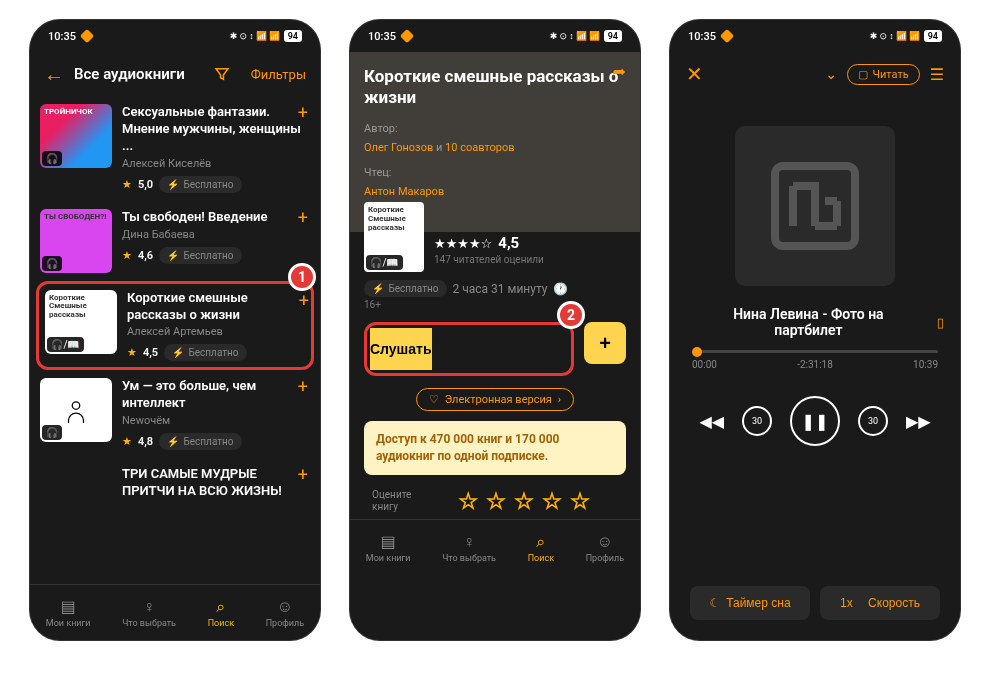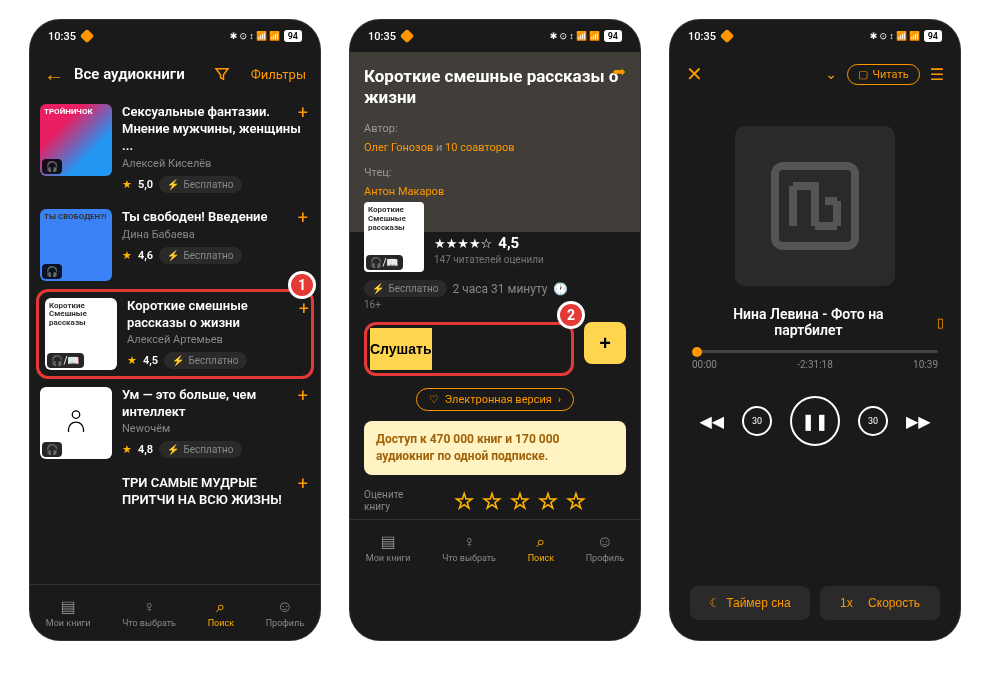--- a/index.html
+++ b/index.html
@@ -14,21 +14,21 @@
   
   .header-row { display: flex; align-items: center; padding: 10px 14px; gap: 10px; }
   .back-arrow { color: #ff9800; font-size: 20px; }
   .header-title { color: #fff; font-size: 15px; font-weight: 600; flex: 1; }
   .filter-btn { display: flex; align-items: center; gap: 20px; }
   .filter-icon { width: 18px; height: 18px; }
   .filter-text { color: #ff9800; font-size: 13px; }
   
   .list-area { flex: 1; overflow: hidden; padding: 0 10px; }
   .book-item { display: flex; gap: 10px; padding: 8px 0; position: relative; }
-  .cover { width: 72px; height: 72px; background: #fff; border-radius: 6px; position: relative; flex-shrink: 0; overflow: hidden; }
+  .cover { width: 72px; height: 64px; background: #fff; border-radius: 6px; position: relative; flex-shrink: 0; overflow: hidden; }
   .cover-badge { position: absolute; bottom: 2px; left: 2px; background: rgba(0,0,0,0.85); color: #fff; border-radius: 4px; padding: 2px 4px; font-size: 10px; display: flex; gap: 2px; }
   .book-info { flex: 1; min-width: 0; }
   .book-title { color: #fff; font-size: 13px; font-weight: 600; line-height: 1.3; }
   .book-author { color: #888; font-size: 11px; margin-top: 2px; }
   .meta-row { display: flex; align-items: center; gap: 6px; margin-top: 6px; }
   .star { color: #ffb300; font-size: 11px; }
   .rating { color: #fff; font-size: 11px; font-weight: 600; }
   .free-tag { background: #2a2a2a; color: #888; font-size: 10px; padding: 3px 8px; border-radius: 10px; display: flex; align-items: center; gap: 4px; }
   .free-bolt { color: #7cb342; font-size: 10px; }
   .plus-btn { color: #ff9800; font-size: 18px; position: absolute; right: 2px; top: 6px; }
@@ -66,21 +66,21 @@
   .add-btn { width: 42px; height: 42px; background: #ffd54f; border-radius: 8px; border: none; font-size: 20px; color: #000; font-weight: 700; }
   
   .chip-row { display: flex; justify-content: center; margin-bottom: 10px; }
   .e-version { border: 1px solid #ff9800; color: #ff9800; font-size: 11px; padding: 4px 12px; border-radius: 14px; display: flex; align-items: center; gap: 6px; }
   .heart { color: #ff9800; font-size: 11px; }
   
   .access-box { background: #fff3c4; border-radius: 8px; padding: 10px 12px; margin-bottom: 10px; }
   .access-title { color: #a16207; font-size: 12px; font-weight: 700; line-height: 1.4; }
   .access-sub { color: #555; font-size: 11px; margin-top: 4px; }
   
-  .rate-row { display: flex; align-items: center; gap: 10px; padding: 4px 0 6px 0; }
+  .rate-row { display: flex; align-items: center; gap: 10px; padding: 4px 0 6px 0; margin-left: 8px; }
   .rate-label { color: #888; font-size: 10px; line-height: 1.2; width: 40px; }
   .rate-stars { display: flex; gap: 10px; font-size: 20px; color: #ffb300; flex: 1; justify-content: center; }
   .rate-star-outline { color: transparent; -webkit-text-stroke: 1.5px #ffb300; }
   
   
   .s3-top { display: flex; align-items: center; justify-content: space-between; padding: 10px 16px; }
   .close-x { color: #ff9800; font-size: 20px; }
   .s3-top-right { display: flex; align-items: center; gap: 10px; }
   .chev { color: #ff9800; font-size: 14px; }
   .read-chip { border: 1px solid #ff9800; color: #ff9800; font-size: 11px; padding: 3px 10px; border-radius: 12px; display: flex; align-items: center; gap: 4px; }
@@ -100,21 +100,21 @@
   .controls { display: flex; align-items: center; justify-content: center; gap: 18px; margin-top: 14px; }
   .ctrl-btn { color: #fff; font-size: 16px; }
   .skip-btn { width: 30px; height: 30px; border: 2px solid #fff; border-radius: 50%; color: #fff; font-size: 9px; display: flex; align-items: center; justify-content: center; position: relative; }
   .play-btn { width: 50px; height: 50px; border: 2px solid #fff; border-radius: 50%; display: flex; align-items: center; justify-content: center; font-size: 16px; color: #fff; }
   
   .s3-bottom { display: flex; gap: 10px; padding: 24px 20px 20px 20px; }
   .sleep-btn, .speed-btn { flex: 1; background: #2a2a2a; color: #ff9800; font-size: 12px; padding: 10px; border-radius: 8px; text-align: center; border: none; display: flex; align-items: center; justify-content: center; gap: 6px; }
   
   .cover-sim { font-size: 8px; color: #333; padding: 4px; line-height: 1.1; font-weight: 700; }
   .c1 { background: linear-gradient(135deg, #e91e63 30%, #2196f3 70%); }
-  .c2 { background: #3b82f6; }
+  .c2 { background: #d946ef; }
   .c3 { background: #fff; }
   .c4 { background: #fff; }
   .c5 { background: #1a1a1a; }
 </style>
 </head>
 <body>
 
 <div class="container">
 
 <div class="phone">

